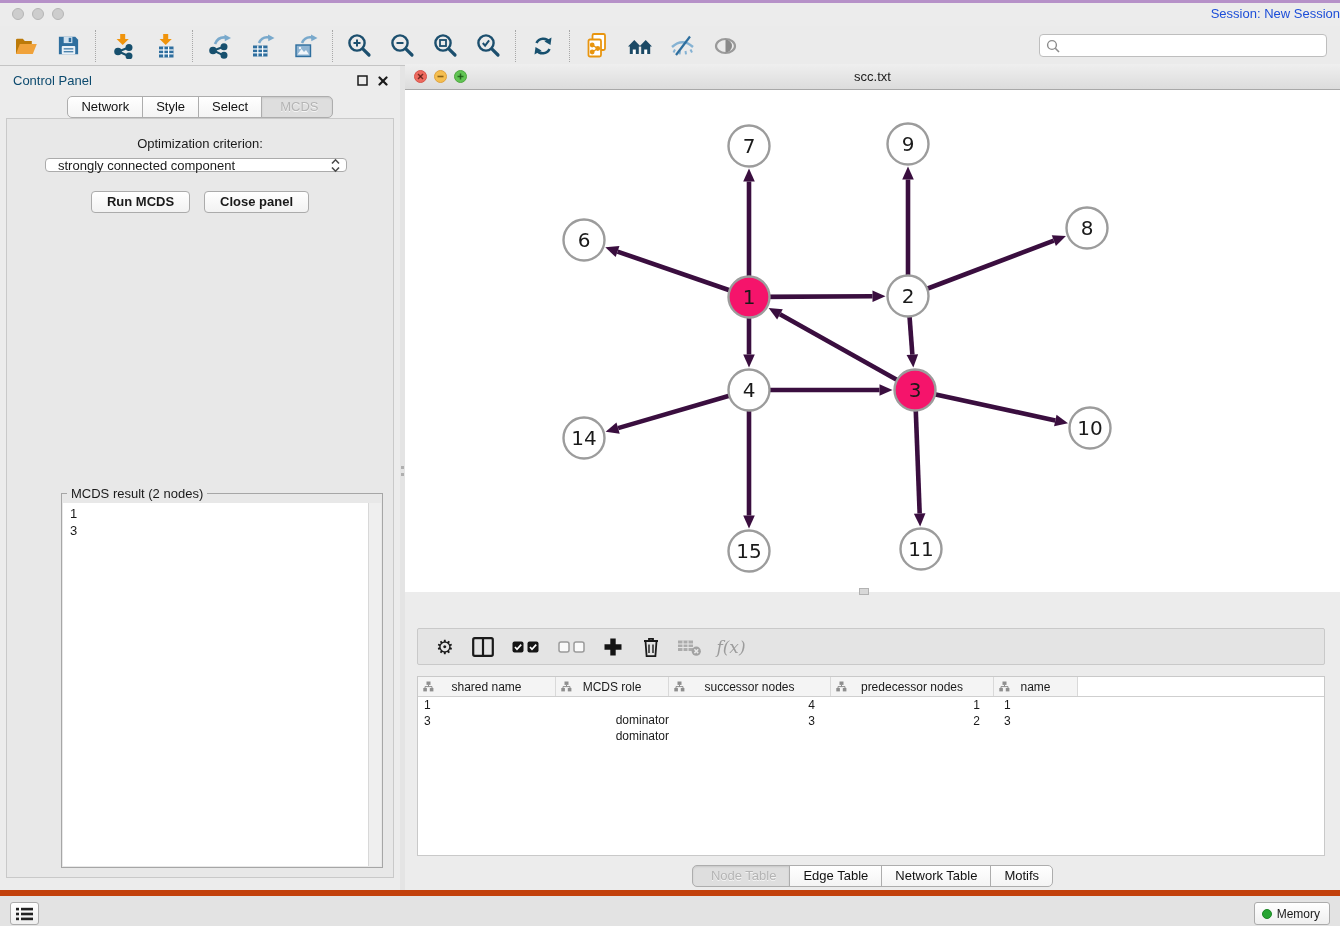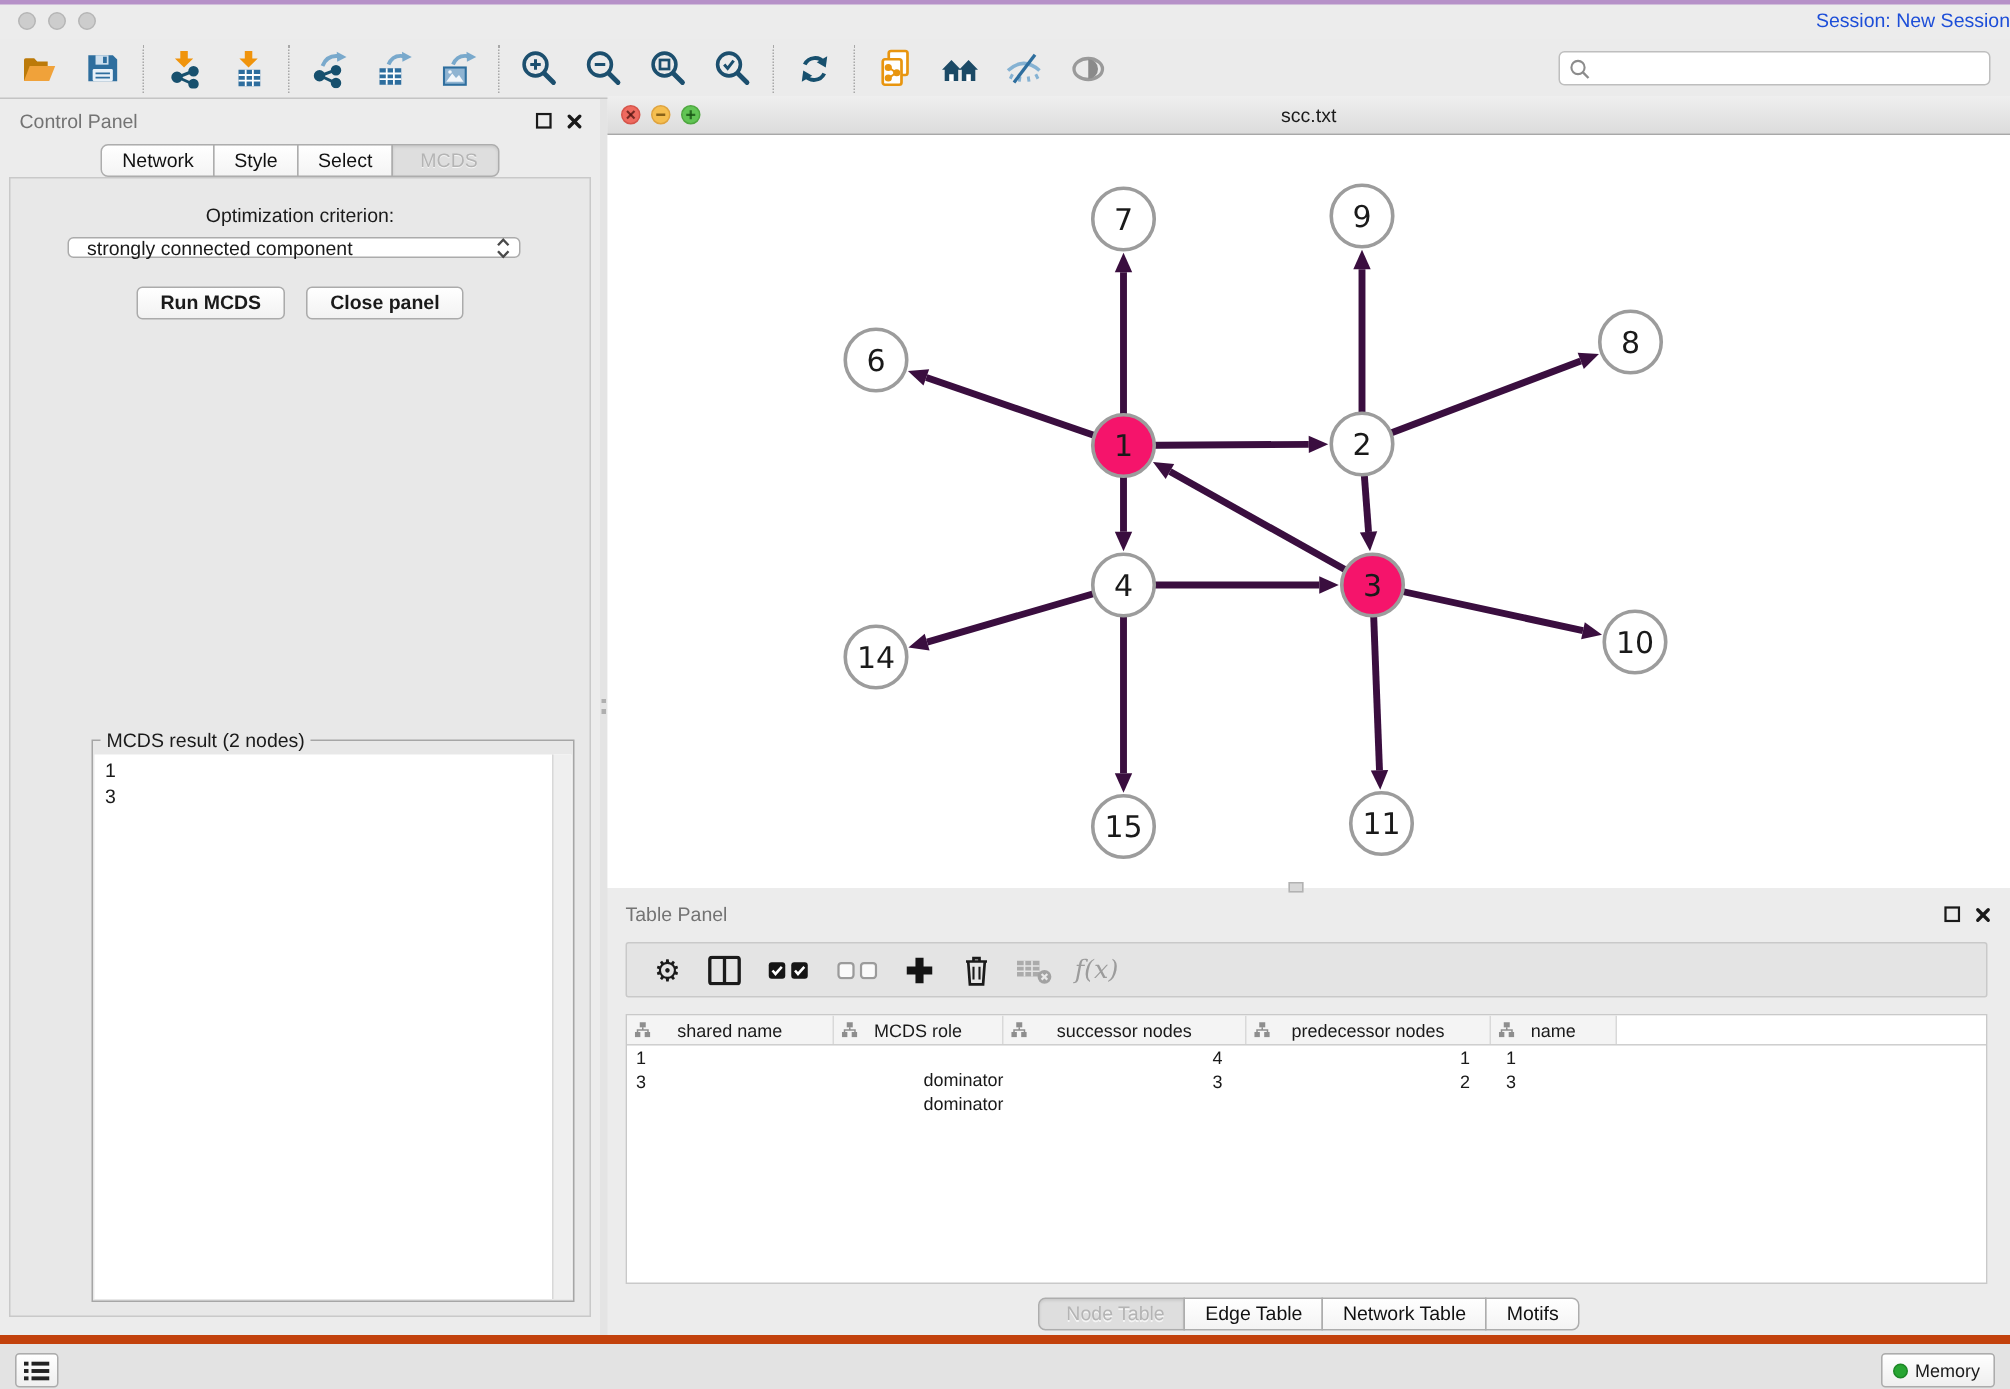--- a/index.html
+++ b/index.html
@@ -15,21 +15,21 @@
   
   .main-toolbar{position:absolute;left:0;top:26px;right:0;height:40px;background:#EBEBEB;border-bottom:1px solid #C4C4C4;display:flex;align-items:center;padding-left:4px;box-sizing:border-box;}
   .tbtn{width:43px;height:36px;display:flex;align-items:center;justify-content:center;flex:0 0 auto;}
   .tb-sep{width:0;border-left:1px dotted #A8A8A8;height:32px;margin:0 5px;flex:0 0 auto;}
   .search-box{margin-left:auto;margin-right:13px;width:288px;height:23px;background:#fff;border:1px solid #BEBEBE;border-radius:4px;display:flex;align-items:center;box-sizing:border-box;padding-left:6px;gap:4px;}
   .search-input{border:none;outline:none;flex:1;height:18px;font-size:13px;background:transparent;}
 
   
   .control-panel{position:absolute;left:0;top:66px;width:400px;height:824px;}
   .cp-header{position:relative;height:28px;}
-  .panel-title{position:absolute;left:13px;top:7px;font-size:13px;color:#737373;}
+  .panel-title{position:absolute;left:13px;top:7px;font-size:13px;color:#0c4a6e;}
   .hdr-btn{position:absolute;top:8px;width:13px;height:13px;display:flex;align-items:center;justify-content:center;cursor:default;}
   .seg-tabs{display:flex;justify-content:center;}
   .cp-tabs{position:absolute;left:0;right:0;top:30px;}
   .seg-tab{height:20px;line-height:20px;padding:0 13px;font-size:13px;background:linear-gradient(#FFFFFF,#F4F4F4);border:1px solid #ADADAD;margin-left:-1px;color:#111;box-sizing:content-box;}
   .seg-tab:first-child{border-radius:5px 0 0 5px;margin-left:0;}
   .seg-tab:last-child{border-radius:0 5px 5px 0;}
   .seg-tab.selected{background:#DEDEDE;color:#B4B4B4;box-shadow:inset 0 1px 2px rgba(0,0,0,0.10);text-shadow:0 1px 0 #F5F5F5;padding-left:18px;}
   .cp-body{position:absolute;left:6px;right:6px;top:52px;bottom:12px;background:#E8E8E8;border:1px solid #C9C9C9;}
   .opt-label{margin-top:17px;text-align:center;font-size:13px;color:#1A1A1A;}
   .criterion{position:absolute;left:38px;right:46px;top:39px;height:14px;background:#fff;border:1px solid #ABABAB;border-radius:4px;display:flex;align-items:center;box-sizing:border-box;padding:0 6px 0 12px;}
@@ -395,36 +395,20 @@
           <text x="179" y="355" text-anchor="middle" font-size="20" fill="#1A1A1A" font-family="&quot;DejaVu Sans&quot;,sans-serif">14</text>
           <circle cx="344" cy="461" r="20.5" fill="#FFFFFF" stroke="#9C9C9C" stroke-width="2.4"></circle>
           <text x="344" y="468" text-anchor="middle" font-size="20" fill="#1A1A1A" font-family="&quot;DejaVu Sans&quot;,sans-serif">15</text>
         </svg>
     </div>
   </div>
 
   <div class="h-splitter-handle"></div>
 
   <div class="table-panel">
-    <div class="tp-header">
-      <span class="panel-title" style="left:12px;">Table Panel</span>
-      <span class="hdr-btn" style="right:32px;">
-          <svg width="11" height="11" viewBox="0 0 11 11">
-            <rect x="1" y="1" width="9" height="9" fill="none" stroke="#1A1A1A" stroke-width="1.5"></rect>
-          </svg>
-        </span>
-      <span class="hdr-btn" style="right:12px;">
-          <svg width="10" height="10" viewBox="0 0 10 10">
-            <g stroke="#1A1A1A" stroke-width="2.2" stroke-linecap="round">
-              <line x1="1.5" y1="1.5" x2="8.5" y2="8.5"></line>
-              <line x1="8.5" y1="1.5" x2="1.5" y2="8.5"></line>
-            </g>
-          </svg>
-        </span>
-    </div>
     <div class="tp-toolbar">
       <div class="ttbtn">
           <span class="gear-glyph">⚙</span>
         </div>
       <div class="ttbtn">
           <svg width="22" height="20" viewBox="0 0 22 20">
             <rect x="1.2" y="1.2" width="19.6" height="17.6" rx="1.5" fill="none" stroke="#1A1A1A" stroke-width="2.2"></rect>
             <line x1="11" y1="1.5" x2="11" y2="18.5" stroke="#1A1A1A" stroke-width="2.2"></line>
           </svg>
         </div>

